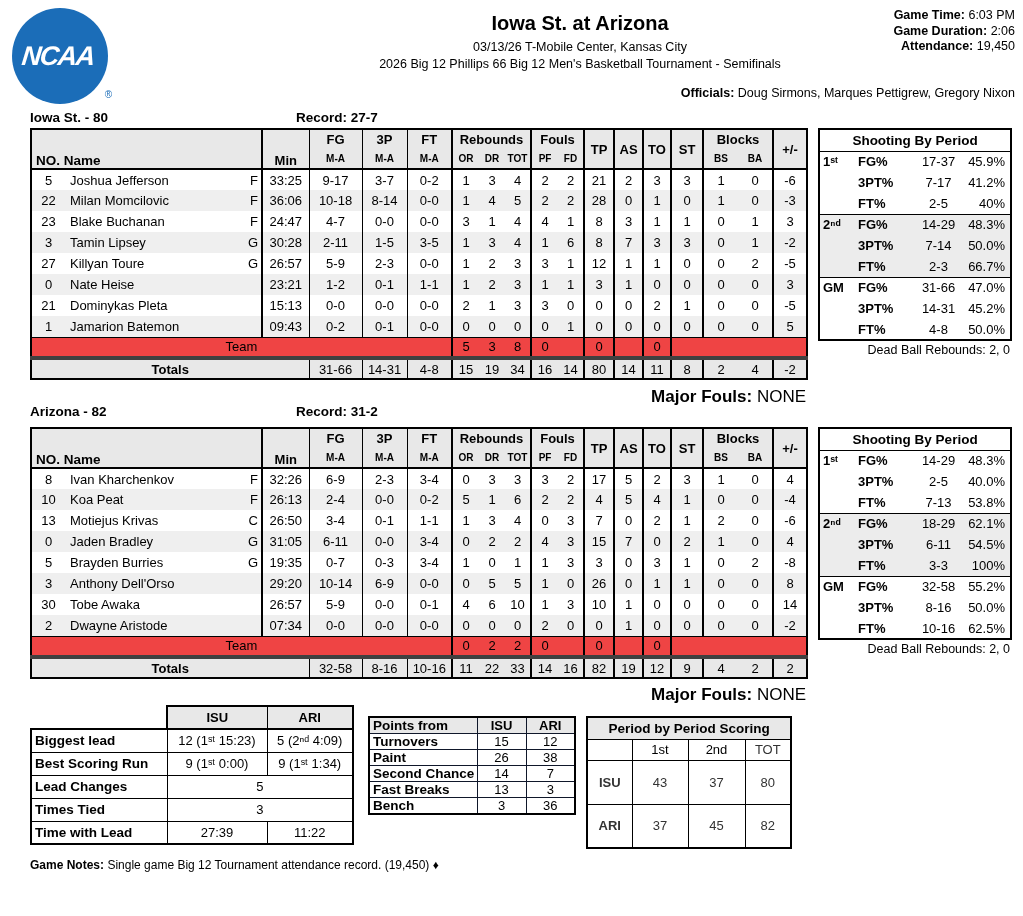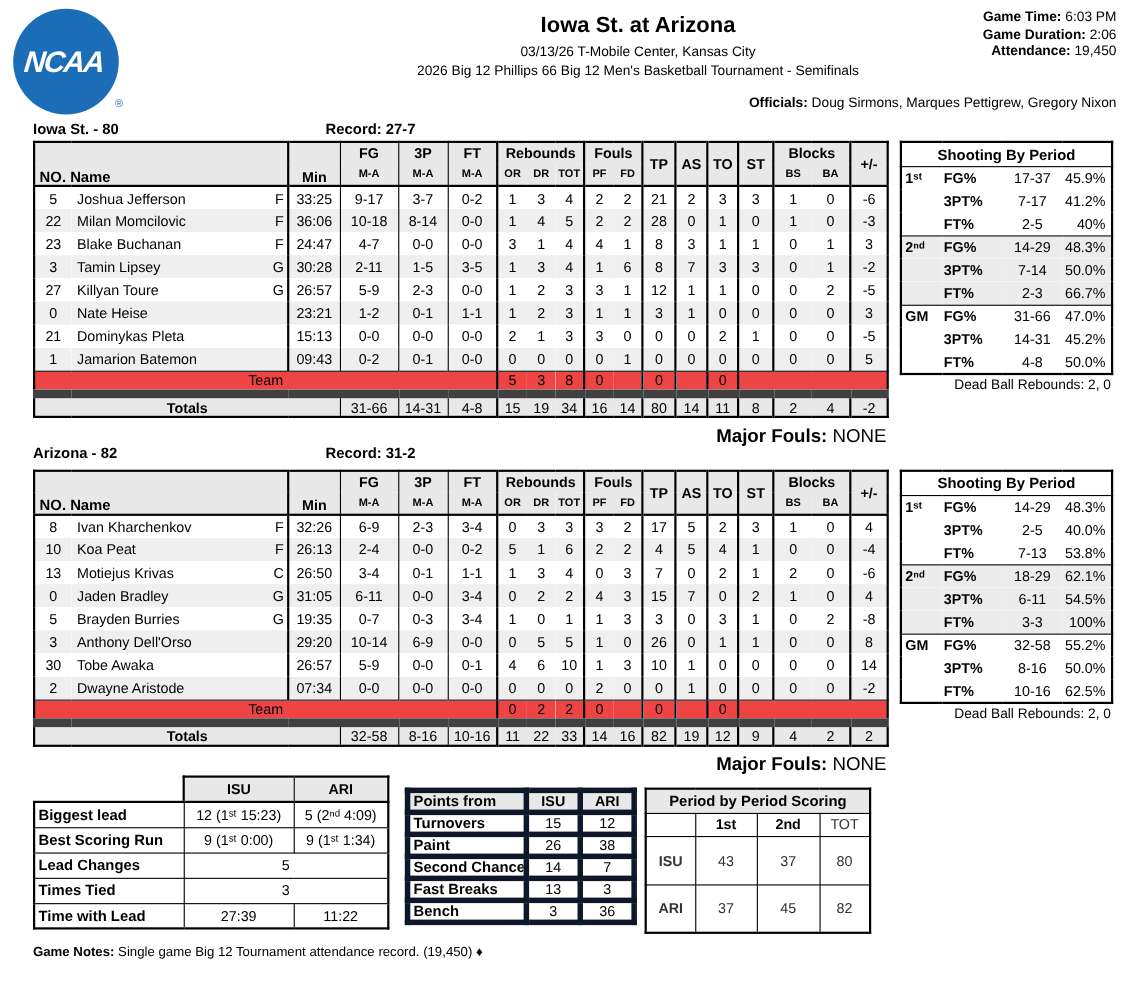--- a/index.html
+++ b/index.html
@@ -45,21 +45,21 @@
   .box th, .box td { padding:0 1px; text-align:center; white-space:nowrap; overflow:hidden; }
   .box thead { border-bottom:2px solid #000; }
   .box thead th { background:#e8e8e8; font-weight:bold; height:20px; }
   .box thead .sub { font-size:10px; }
   .box thead .grp { font-size:13px; }
   .box th.h-name { text-align:left; vertical-align:bottom; padding-left:4px; font-size:13.5px; }
   .box th.h-bot { vertical-align:bottom; }
   .box tbody td { height:21px; }
   .box tbody tr:nth-child(even) { background:#efefef; }
   .box tbody tr.team-row td { border-top:1px solid #000; background:#ef4444; }
-  .box tbody tr.totals-row td { border-top:8px solid #404040; background:#e8e8e8; }
+  .box tbody tr.totals-row td { border-top:4px solid #404040; background:#e8e8e8; }
   .vl  { border-left:1px solid #000; }
   .vl2 { border-left:2px solid #000; }
   .c-no { text-align:center; }
   .c-name { text-align:left; }
   .nwrap { display:flex; justify-content:space-between; align-items:center; padding:0 2px 0 4px; }
   .c-team, .c-totals { text-align:left; padding-left:4px; }
   .c-totals { font-weight:bold; }
 
   
   table.shoot {
@@ -84,29 +84,29 @@
   .leads td { border:1px solid #000; height:23px; text-align:center; padding:0 3px; white-space:nowrap; overflow:hidden; }
   .leads td.corner { border:none; }
   .leads td.hcell { border-top:2px solid #000; background:#e8e8e8; font-weight:bold; }
   .leads td.isu-h { border-left:2px solid #000; }
   .leads td.rlabel { border-left:2px solid #000; font-weight:bold; text-align:left; font-size:13.5px; }
   .leads td.tl2 { border-top:2px solid #000; }
   .leads td:last-child { border-right:2px solid #000; }
   .leads tr:last-child td { border-bottom:2px solid #000; }
 
   table.points { border-collapse:collapse; table-layout:fixed; width:206px; border:2px solid #000; font-size:13px; }
-  .points td, .points th { border:5px solid #0f172a; height:16px; text-align:center; padding:0 2px; white-space:nowrap; overflow:hidden; }
+  .points td, .points th { border:1px solid #0f172a; height:16px; text-align:center; padding:0 2px; white-space:nowrap; overflow:hidden; }
   .points th { background:#e8e8e8; font-weight:bold; }
   .points th.plabel, .points td.plabel { text-align:left; padding-left:3px; font-weight:bold; font-size:13.5px; }
 
   table.periods { border-collapse:collapse; table-layout:fixed; width:204px; border:2px solid #000; font-size:13px; }
   .periods th, .periods td { border:1px solid #000; text-align:center; padding:0 2px; white-space:nowrap; overflow:hidden; }
   .periods th.ptitle { background:#e8e8e8; font-weight:bold; font-size:13.5px; height:22px; }
   .periods tr.phead td { height:21px; }
-  .periods td.pb { font-weight:bold; }
+  .periods td.pb { font-weight:normal; }
   .periods td.pt { color:#333; }
   .periods tr.pdata td { height:44px; color:#333; }
   .periods td.prow-label { font-weight:bold; color:#000; }
 
   .game-notes { left:30px; top:858px; font-size:12px; }
   .game-notes b { font-weight:bold; }
 </style>
 </head>
 <body>
 

